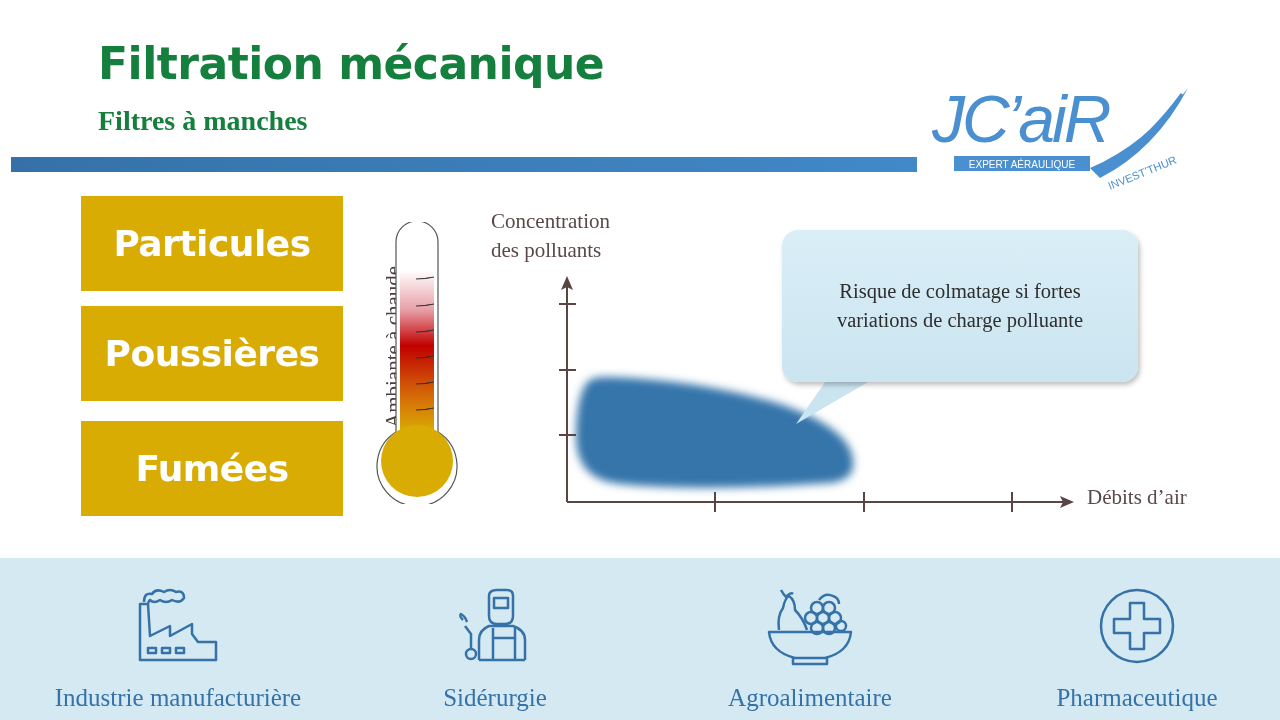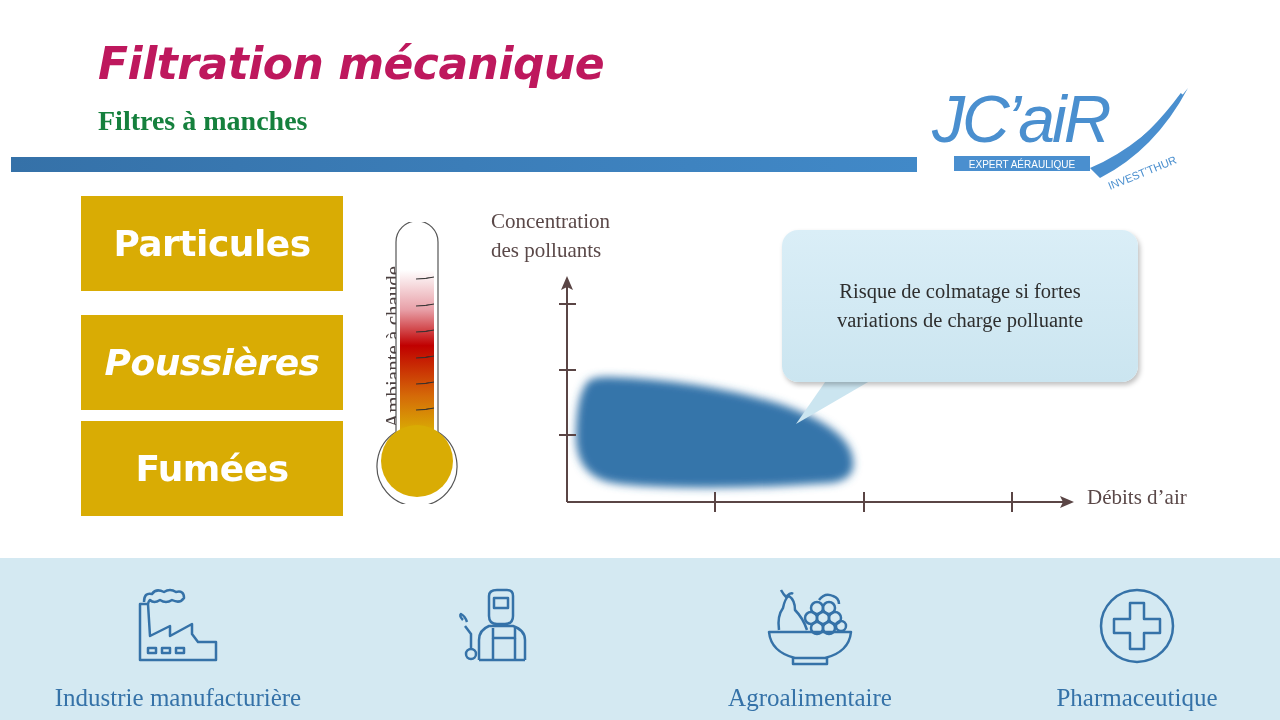--- a/index.html
+++ b/index.html
@@ -1,26 +1,26 @@
 <!DOCTYPE html>
 <html><head>
 <meta charset="utf-8">
 <style>
   * { margin:0; padding:0; box-sizing:border-box; }
   html, body { width:1280px; height:720px; overflow:hidden; background:#ffffff; }
   body { position:relative; font-family:"Liberation Serif", serif; }
 
-  .title { position:absolute; left:98px; top:38px; font-family:"DejaVu Sans", sans-serif; font-weight:bold; font-size:44px; color:#be185d; letter-spacing:-0.5px;font-style:italic; }
+  .title { position:absolute; left:98px; top:38px; font-family:"DejaVu Sans", sans-serif; font-weight:bold; font-size:44px; color:#15803d; letter-spacing:-0.5px; }
   .subtitle { position:absolute; left:98px; top:105px; font-family:"Liberation Serif", serif; font-weight:bold; font-size:28px; color:#15803d; }
   .header-bar { position:absolute; left:11px; top:157px; width:906px; height:15px; background:linear-gradient(90deg,#3571a8,#4189c8); }
 
   .logo { position:absolute; left:920px; top:80px; width:280px; height:115px; }
 
   .tag { position:absolute; left:81px; width:262px; height:95px; background:#d9ac04; color:#ffffff; font-family:"DejaVu Sans", sans-serif; font-weight:bold; font-size:36px; display:flex; align-items:center; justify-content:center; letter-spacing:-0.5px; }
-  .tag1 { top:196px; } .tag2 { top:315px;font-style:italic; } .tag3 { top:421px; }
+  .tag1 { top:196px; } .tag2 { top:306px; } .tag3 { top:421px; }
 
   .thermo-label { position:absolute; left:381px; top:428px; transform-origin:0 0; transform:rotate(-90deg); font-size:21px; color:#4a3f3f; white-space:nowrap; }
   .thermo { position:absolute; left:374px; top:222px; width:86px; height:282px; }
 
   .chart { position:absolute; left:0; top:0; width:1280px; height:534px; pointer-events:none; }
   .ylabel { position:absolute; left:491px; top:207px; font-size:21px; line-height:29px; color:#5a4848; }
   .xlabel { position:absolute; left:1087px; top:485px; font-size:21px; color:#5a4848; }
 
   .callout { position:absolute; left:782px; top:230px; width:356px; height:152px; border-radius:16px; background:linear-gradient(180deg,#daeef7,#cbe5f0); box-shadow:2px 3px 5px rgba(0,0,0,0.25); display:flex; align-items:center; justify-content:center; text-align:center; font-size:20.5px; line-height:29px; color:#2e2e2e; padding:0 18px; }
 
@@ -120,20 +120,21 @@
       <path d="M34 10 Q34 4 42 4 L52 4 Q58 4 58 10 L58 30 Q58 38 50 38 L42 38 Q34 38 34 30 Z"></path>
       <rect x="39" y="12" width="14" height="10"></rect>
       <path d="M24 74 L24 54 Q24 44 34 40 L58 40 Q70 44 70 54 L70 74"></path>
       <path d="M38 42 L38 52 L60 52 L60 42"></path>
       <path d="M38 52 L38 74 M60 52 L60 74"></path>
       <path d="M24 74 L70 74"></path>
       <circle cx="16" cy="68" r="5"></circle>
       <path d="M16 63 L16 48 L10 40"></path>
       <path d="M8 34 Q4 30 6 28 Q10 30 12 36"></path>
     </svg>
+    <div class="sector-label">Sidérurgie</div>
   </div>
   <div class="sector" style="left:650px;">
     <svg width="90" height="80" viewBox="0 0 90 80" fill="none" stroke="#3572a8" stroke-width="2.5" stroke-linejoin="round">
       <path d="M14 44 Q12 30 18 22 Q20 12 24 10 Q30 14 30 24 Q38 32 42 44"></path>
       <path d="M22 12 Q18 8 16 4 M22 10 Q26 6 28 8"></path>
       <circle cx="52" cy="22" r="6"></circle>
         <circle cx="64" cy="22" r="6"></circle>
       <circle cx="46" cy="32" r="6"></circle>
         <circle cx="58" cy="32" r="6"></circle>
         <circle cx="70" cy="32" r="6"></circle>

